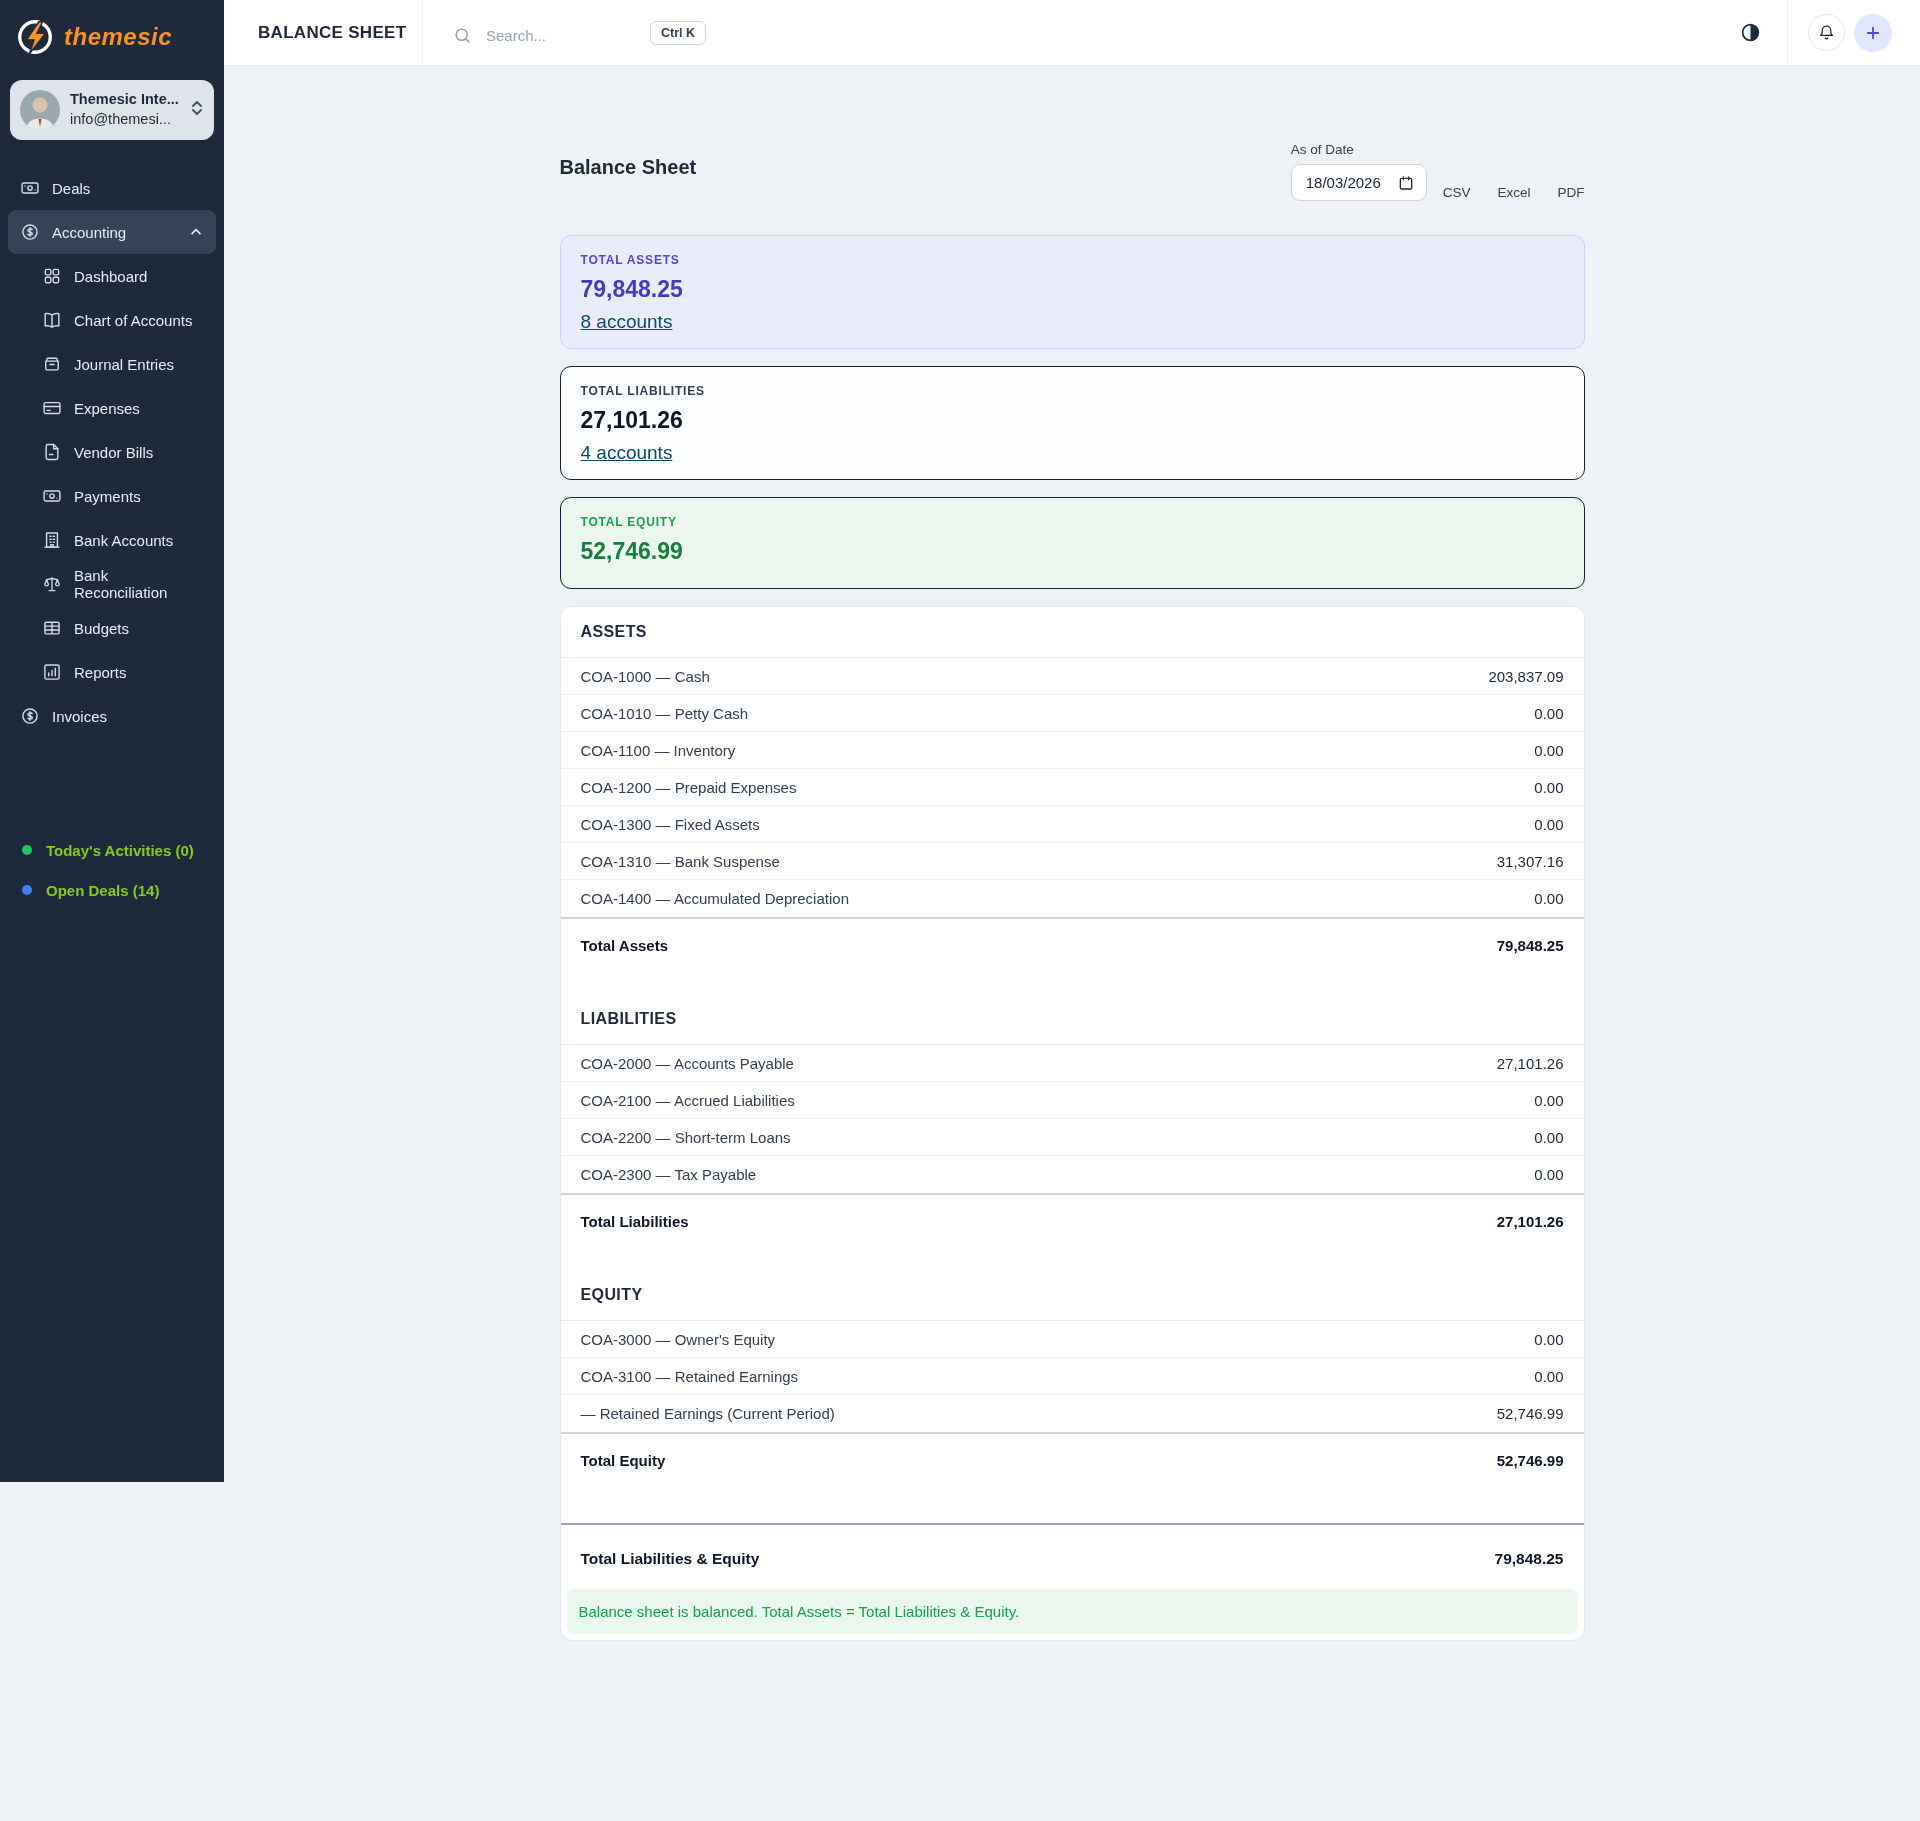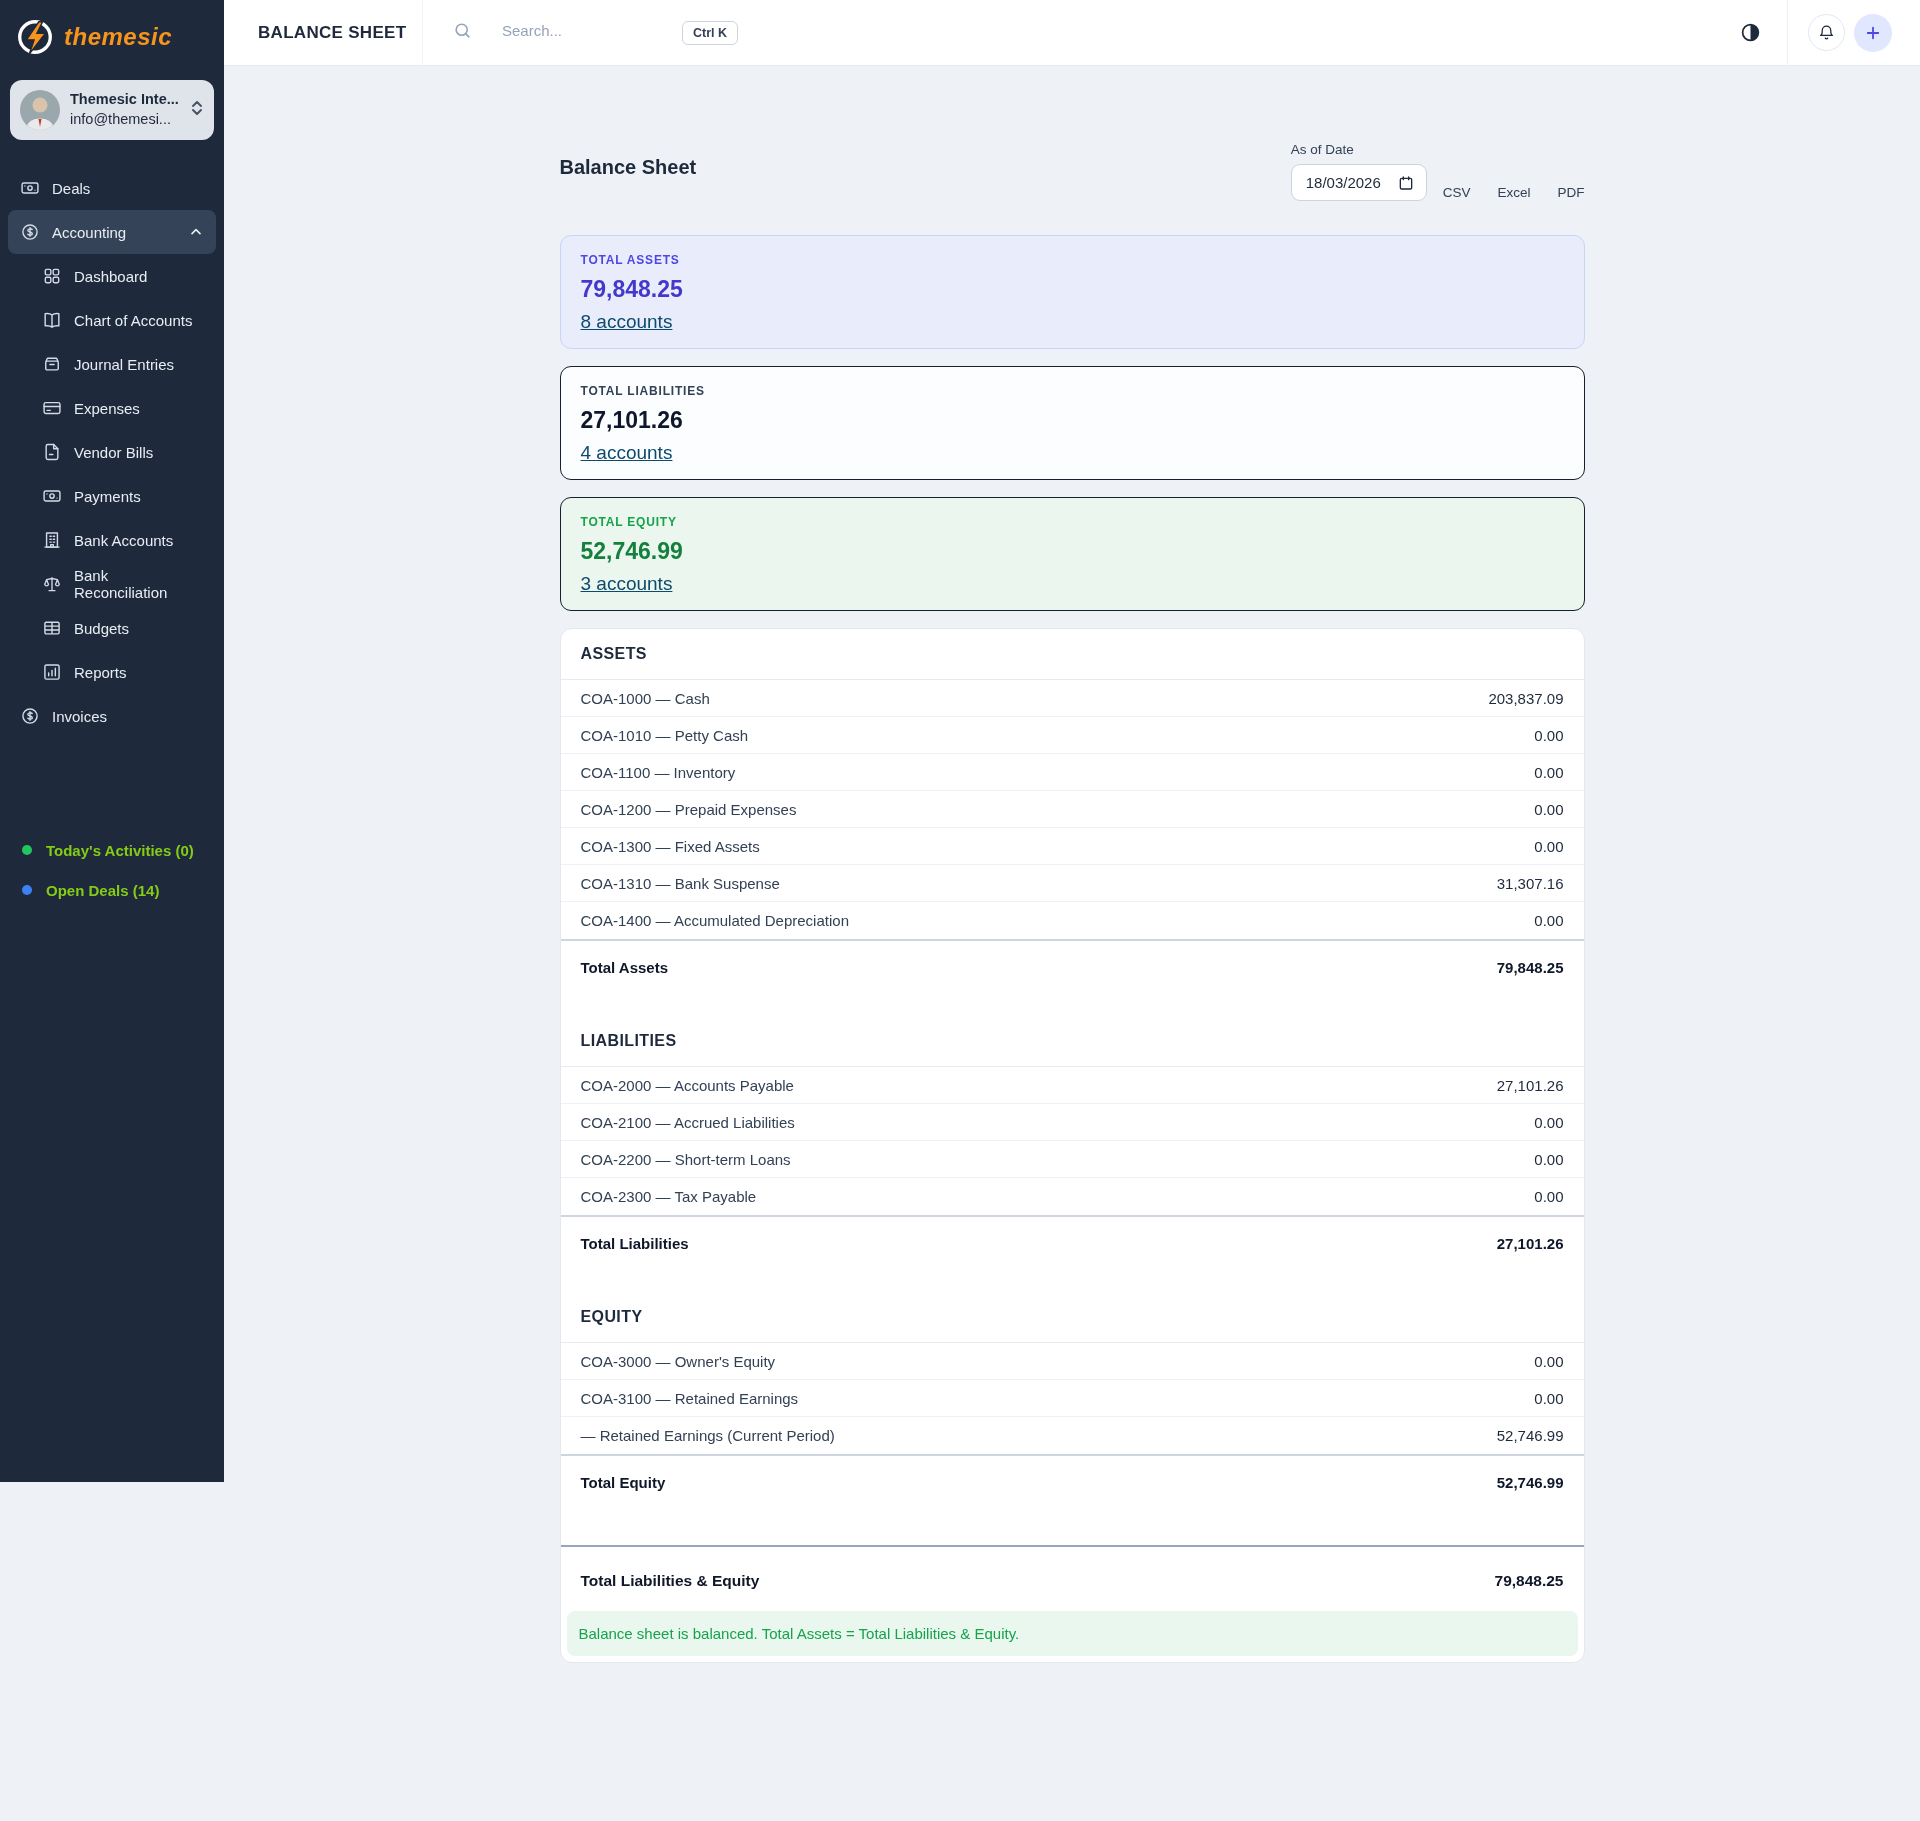--- a/index.html
+++ b/index.html
@@ -30,21 +30,21 @@
   .nicon svg { width:20px; height:20px; display:block; }
   .chev { margin-left:auto; color:#e8edf4; }
   .chev svg { width:16px; height:16px; display:block; }
   .side-footer { margin-top:90px; padding:0 22px; }
   .foot-item { display:flex; align-items:center; gap:14px; height:40px; font-size:15px; font-weight:700; color:#84cc16; cursor:pointer; }
   .dot { width:10px; height:10px; border-radius:50%; flex:none; }
   
   .header { position:absolute; left:224px; right:0; top:0; height:66px; background:#ffffff; border-bottom:1px solid #e7ebf1; display:flex; align-items:center; }
   .header-title { width:198px; padding-left:34px; font-size:17px; font-weight:700; letter-spacing:.3px; color:#1e293b; }
   .vsep { width:1px; height:66px; background:#eef1f5; flex:none; }
-  .search { display:flex; align-items:flex-start; gap:28px; padding-left:30px; }
+  .search { display:flex; align-items:flex-end; gap:12px; padding-left:30px; }
   .search-icon { color:#94a3b8; display:flex; }
   .search input { border:none; outline:none; font-size:15px; width:150px; color:#334155; background:transparent; font-family:inherit; }
   .search input::placeholder { color:#94a3b8; }
   .kbd { border:1px solid #cbd5e1; border-radius:6px; padding:4px 10px; font-size:12.5px; font-weight:700; color:#334155; margin-left:4px; }
   .header-right { margin-left:auto; display:flex; align-items:center; padding-right:28px; }
   .theme-toggle { color:#1e293b; display:flex; cursor:pointer; margin-right:26px; }
   .header-right .vsep { margin-right:20px; }
   .icon-btn { display:flex; align-items:center; justify-content:center; cursor:pointer; }
   .bell-btn { width:37px; height:37px; border:1px solid #e2e8f0; border-radius:50%; color:#1e293b; margin-right:9px; background:#fff; }
   .add-btn { width:38px; height:38px; border-radius:50%; background:#e0e7ff; color:#4f46e5; border:none; }
@@ -330,21 +330,20 @@
           <div class="sub">8 accounts</div>
         </div>
         <div class="card plain">
           <div class="label">TOTAL LIABILITIES</div>
           <div class="value">27,101.26</div>
           <div class="sub">4 accounts</div>
         </div>
         <div class="card green">
           <div class="label">TOTAL EQUITY</div>
           <div class="value">52,746.99</div>
-          <div class="sub">3 accounts</div>
         </div>
       </div>
 
     <div class="statement">
       <div>
           <div class="section">
             <div class="section-header">ASSETS</div>
             <div class="rows">
               <div class="row">
                 <span class="lbl">COA-1000 — Cash</span>

